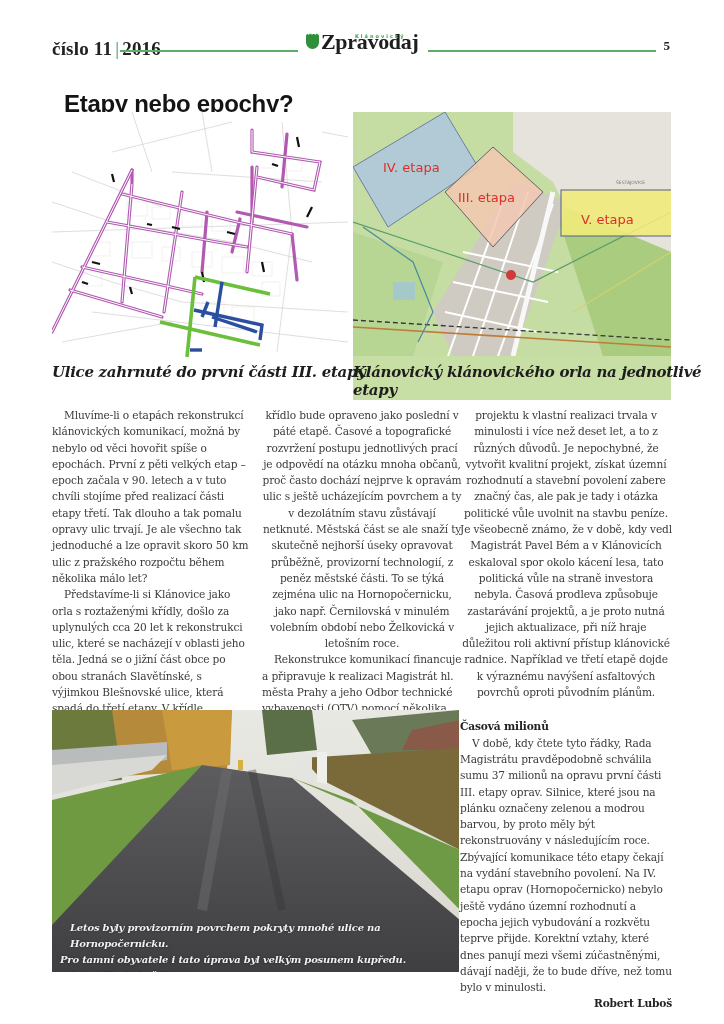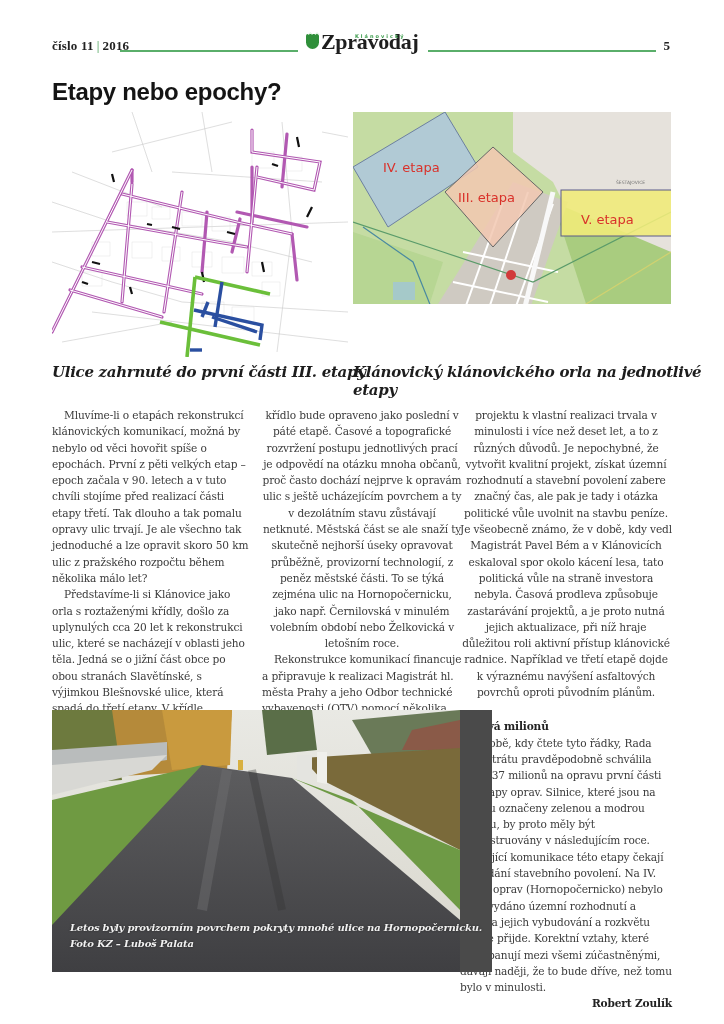--- a/index.html
+++ b/index.html
@@ -1,61 +1,61 @@
 <!DOCTYPE html>
 <html><head>
 <meta charset="utf-8">
 <style>
   html, body { margin: 0; padding: 0; background: #ffffff; }
   body { width: 724px; height: 1024px; position: relative; overflow: hidden;
          font-family: "DejaVu Serif", "Liberation Serif", serif; color: #2b2b2b; }
 
   
   .hdr-left { position: absolute; left: 52px; top: 38px; font-family: "Liberation Serif", serif;
-              font-weight: bold; font-size: 13px; color: #222; letter-spacing: 0.2px; }
+              font-weight: bold; font-size: 19px; color: #222; letter-spacing: 0.2px; }
   .hdr-left .sep { color: #3a9a4a; padding: 0 3px; font-weight: normal; }
   .hdr-line { position: absolute; height: 2px; background: #5aae6a; top: 50px; }
   .hdr-line.l { left: 120px; width: 178px; }
   .hdr-line.r { left: 428px; width: 228px; }
   .hdr-pagenum { position: absolute; right: 54px; top: 38px; font-family: "Liberation Serif", serif;
                  font-weight: bold; font-size: 13px; color: #222; }
   .logo { position: absolute; left: 306px; top: 29px; height: 24px; display: flex; align-items: flex-end; }
   .logo-shield { width: 13px; height: 15px; background: #2f8f3a; border-radius: 2px 2px 7px 7px;
                  margin-right: 2px; margin-bottom: 4px; position: relative; }
   .logo-shield::after { content: "^^"; position: absolute; left: 1px; top: -2px; color: #d8f0d8; font-size: 8px;
                         font-family: "DejaVu Sans", sans-serif; }
   .logo-word { font-family: "Liberation Serif", serif; font-weight: bold; font-size: 22px; color: #1e1e1e;
                line-height: 22px; position: relative; letter-spacing: -0.3px; }
   .logo-small { position: absolute; left: 34px; top: -6px; font-size: 5px; color: #3a9a4a; letter-spacing: 2px;
                 font-family: "DejaVu Sans", sans-serif; font-weight: bold; }
 
   
   .title { position: absolute; left: 52px; top: 78px; font-family: "Liberation Sans", sans-serif;
-           font-weight: bold; font-size: 24px; color: #141414; margin: 0; letter-spacing: -0.3px; }
+           font-weight: bold; font-size: 24px; color: #141414; margin: 12px; letter-spacing: -0.3px; }
 
   
   .fig-plan { position: absolute; left: 52px; top: 112px; width: 296px; height: 245px; background: #ffffff; overflow: hidden; }
-  .fig-map { position: absolute; left: 353px; top: 112px; width: 318px; height: 192px; overflow: hidden; background: #c7dea4; }
+  .fig-map { position: absolute; left: 353px; top: 112px; width: 318px; height: 288px; overflow: hidden; background: #c7dea4; }
   .cap { position: absolute; top: 363px; font-family: "DejaVu Serif", serif; font-style: italic; font-weight: bold;
          font-size: 15px; color: #1d1d1d; letter-spacing: -0.3px; }
   .cap.left { left: 52px; }
   .cap.right { left: 353px; }
 
   
   .col { position: absolute; top: 389px; font-size: 10.6px; line-height: 16.3px; color: #3b3b3b; letter-spacing: -0.15px; margin-top: 18px; }
   .col p { margin: 0; text-indent: 12px; }
   .col p.noindent { text-indent: 0; text-align: center; }
   .col1 { left: 52px; width: 200px; }
   .col2 { left: 262px; width: 200px; }
   .col3 { left: 460px; width: 212px; }
   .subhead { font-weight: bold; color: #222; margin-top: 18px !important; text-indent: 0 !important; }
   .author { text-align: right; font-weight: bold; color: #222; text-indent: 0 !important; }
 
   
-  .photo { position: absolute; left: 52px; top: 710px; width: 440px; height: 262px; overflow: hidden; background: #4a4a4a; }
+  .photo { position: absolute; left: 52px; top: 710px; width: 407px; height: 262px; overflow: hidden; background: #4a4a4a; }
   .photo-cap { position: absolute; left: 8px; top: 210px; font-family: "DejaVu Serif", serif; font-style: italic; font-weight: bold;
                font-size: 10px; line-height: 16px; color: #f2f2f2; letter-spacing: -0.2px; text-shadow: 0 0 2px rgba(0,0,0,0.6); }
   .photo-cap div:first-child, .photo-cap div:last-child { padding-left: 10px; }
 </style>
 </head>
 <body>
 
 <div class="hdr-left">
   <span>číslo 11</span><span class="sep">|</span><span>2016</span>
 </div>
@@ -205,21 +205,21 @@
   <p>Představíme-li si Klánovice jako orla s roztaženými křídly, došlo za uplynulých cca 20 let k rekonstrukci ulic, které se nacházejí v oblasti jeho těla. Jedná se o jižní část obce po obou stranách Slavětínské, s výjimkou Blešnovské ulice, která spadá do třetí etapy. V křídle rozepjatém na západ se nacházejí komunikace, jejichž oprava, nebo spíše zcela nové vybudování, spadá do třetí a čtvrté etapy. Východní</p>
 </div>
 <div class="col col2">
   <p class="noindent">křídlo bude opraveno jako poslední v páté etapě. Časové a topografické rozvržení postupu jednotlivých prací je odpovědí na otázku mnoha občanů, proč často dochází nejprve k opravám ulic s ještě ucházejícím povrchem a ty v dezolátním stavu zůstávají netknuté. Městská část se ale snaží ty skutečně nejhorší úseky opravovat průběžně, provizorní technologií, z peněz městské části. To se týká zejména ulic na Hornopočernicku, jako např. Černilovská v minulém volebním období nebo Želkovická v letošním roce.</p>
   <p>Rekonstrukce komunikací financuje a připravuje k realizaci Magistrát hl. města Prahy a jeho Odbor technické vybavenosti (OTV) pomocí několika firem. V současné době veškerou inženýrskou a organizační činnost provádí firma Zavos a projektové práce VSV Engineering. Doba od</p>
 </div>
 <div class="col col3">
   <p class="noindent">projektu k vlastní realizaci trvala v minulosti i více než deset let, a to z různých důvodů. Je nepochybné, že vytvořit kvalitní projekt, získat územní rozhodnutí a stavební povolení zabere značný čas, ale pak je tady i otázka politické vůle uvolnit na stavbu peníze. Je všeobecně známo, že v době, kdy vedl Magistrát Pavel Bém a v Klánovicích eskaloval spor okolo kácení lesa, tato politická vůle na straně investora nebyla. Časová prodleva způsobuje zastarávání projektů, a je proto nutná jejich aktualizace, při níž hraje důležitou roli aktivní přístup klánovické radnice. Například ve třetí etapě dojde k výraznému navýšení asfaltových povrchů oproti původním plánům.</p>
   <p class="subhead">Časová milionů</p>
   <p>V době, kdy čtete tyto řádky, Rada Magistrátu pravděpodobně schválila sumu 37 milionů na opravu první části III. etapy oprav. Silnice, které jsou na plánku označeny zelenou a modrou barvou, by proto měly být rekonstruovány v následujícím roce. Zbývající komunikace této etapy čekají na vydání stavebního povolení. Na IV. etapu oprav (Hornopočernicko) nebylo ještě vydáno územní rozhodnutí a epocha jejich vybudování a rozkvětu teprve přijde. Korektní vztahy, které dnes panují mezi všemi zúčastněnými, dávají naději, že to bude dříve, než tomu bylo v minulosti.</p>
-  <p class="author">Robert Zoulík</p>
+  <p class="author">Robert Luboš</p>
 </div>
 
 <div class="photo">
   <svg width="408" height="262" viewBox="0 0 408 262">
     <defs>
       <linearGradient id="sky" x1="0" y1="0" x2="0" y2="1">
         <stop offset="0" stop-color="#e9e9e4"></stop>
           <stop offset="1" stop-color="#d8d6cc"></stop>
       </linearGradient>
       <linearGradient id="road" x1="0" y1="0" x2="0" y2="1">
@@ -241,15 +241,16 @@
     <path d="M265 42 L275 42 L275 74 L265 72 Z" fill="#efefeb"></path>
     <path d="M0 90 L150 55 L60 262 L0 262 Z" fill="#6f9a42"></path>
     <path d="M240 68 L408 140 L408 200 L300 90 Z" fill="#6e9a45"></path>
     <path d="M150 55 L240 68 L408 210 L408 262 L0 262 L0 215 Z" fill="url(#road)"></path>
     <path d="M175 60 L150 200" stroke="#6d6d6f" stroke-width="10" opacity="0.5"></path>
     <path d="M200 60 L230 200" stroke="#333" stroke-width="8" opacity="0.35"></path>
     <rect x="186" y="50" width="5" height="10" fill="#d8b040"></rect>
   </svg>
   <div class="photo-cap">
     <div>Letos byly provizorním povrchem pokryty mnohé ulice na Hornopočernicku.</div>
+    <div>Pro tamní obyvatele i tato úprava byl velkým posunem kupředu.</div>
     <div>Foto KZ – Luboš Palata</div>
   </div>
 </div>
 
 </body></html>

